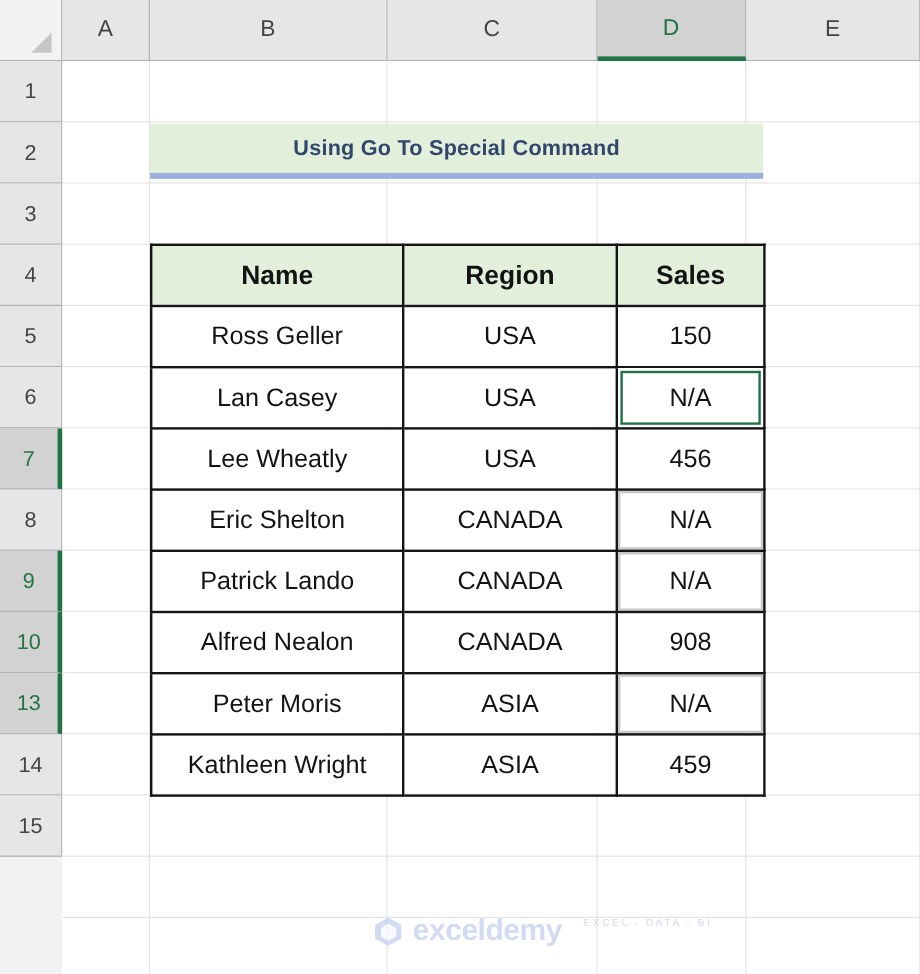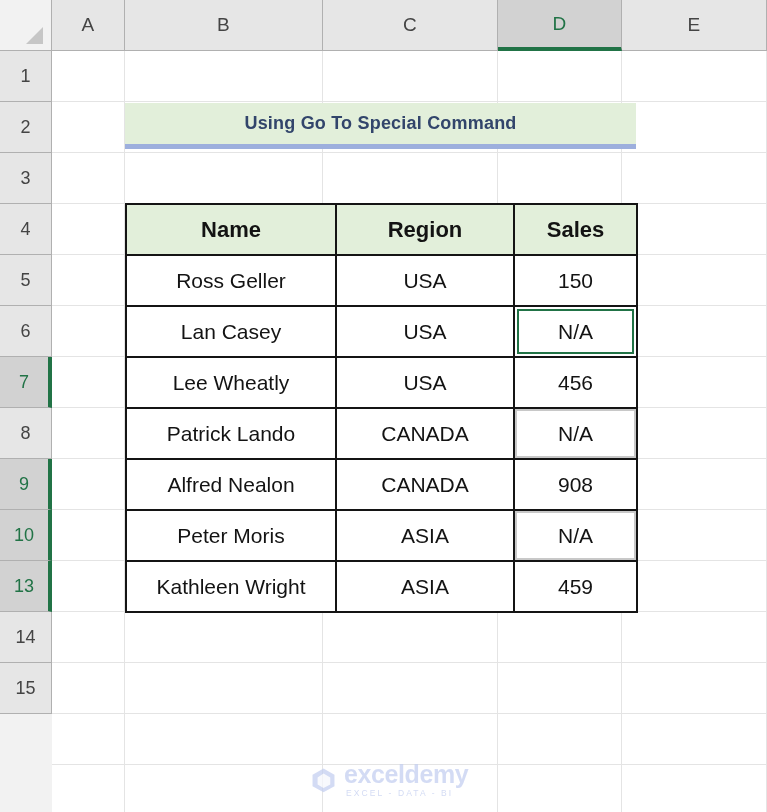--- a/index.html
+++ b/index.html
@@ -186,33 +186,34 @@
     display: flex;
     align-items: center;
     gap: 7px;
     opacity: 0.72;
     pointer-events: none;
   }
   #wm-logo {
     width: 27px; height: 27px;
     flex: 0 0 27px;
   }
-  #wm-textwrap { display: flex; flex-direction: column; line-height: 1; }
+  #wm-textwrap { display: flex; flex-direction: row; line-height: 1; }
   #wm-name {
     font-size: 25px;
     font-weight: bold;
     color: #c3cef0;
     letter-spacing: -0.4px;
   }
   #wm-tag {
     font-size: 8.5px;
     color: #c3cef0;
     letter-spacing: 2.1px;
     margin-top: 2px;
     padding-left: 2px;
+    margin-left: 16px;
   }
 </style>
 </head>
 <body>
 
 <div id="sheet">
 
   <div id="col-header-row">
     <div class="corner-cell">
       <div class="corner-tri"></div>
@@ -287,20 +288,25 @@
           <td class="col-name">Lan Casey</td>
           <td class="col-region">USA</td>
           <td class="col-sales active-cell">N/A</td>
         </tr>
         <tr>
           <td class="col-name">Lee Wheatly</td>
           <td class="col-region">USA</td>
           <td class="col-sales">456</td>
         </tr>
         <tr>
+          <td class="col-name">Eric Shelton</td>
+          <td class="col-region">CANADA</td>
+          <td class="col-sales sel-fill">N/A</td>
+        </tr>
+        <tr>
           <td class="col-name">Patrick Lando</td>
           <td class="col-region">CANADA</td>
           <td class="col-sales sel-fill">N/A</td>
         </tr>
         <tr>
           <td class="col-name">Alfred Nealon</td>
           <td class="col-region">CANADA</td>
           <td class="col-sales">908</td>
         </tr>
         <tr>

